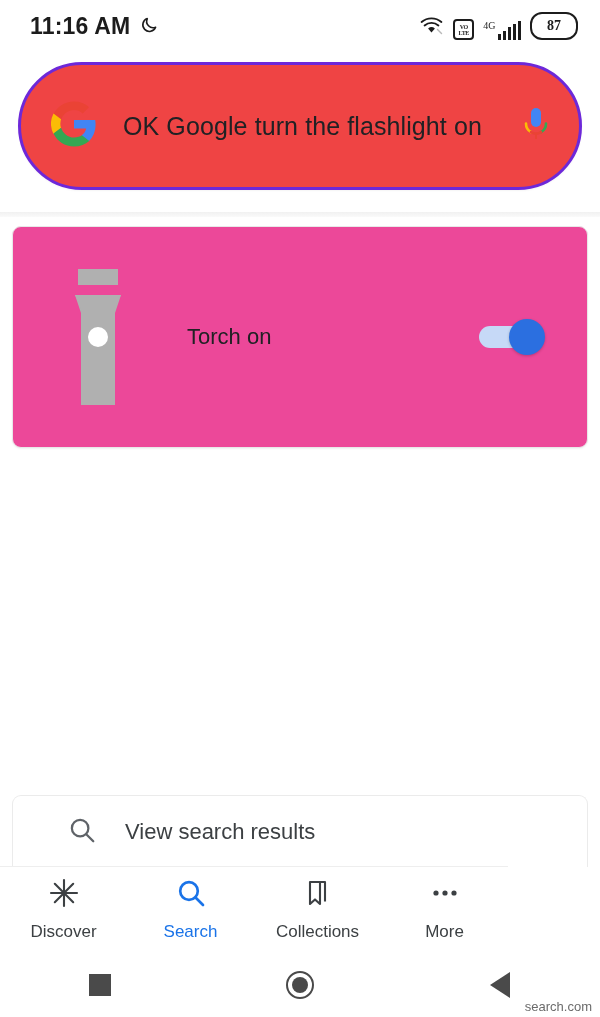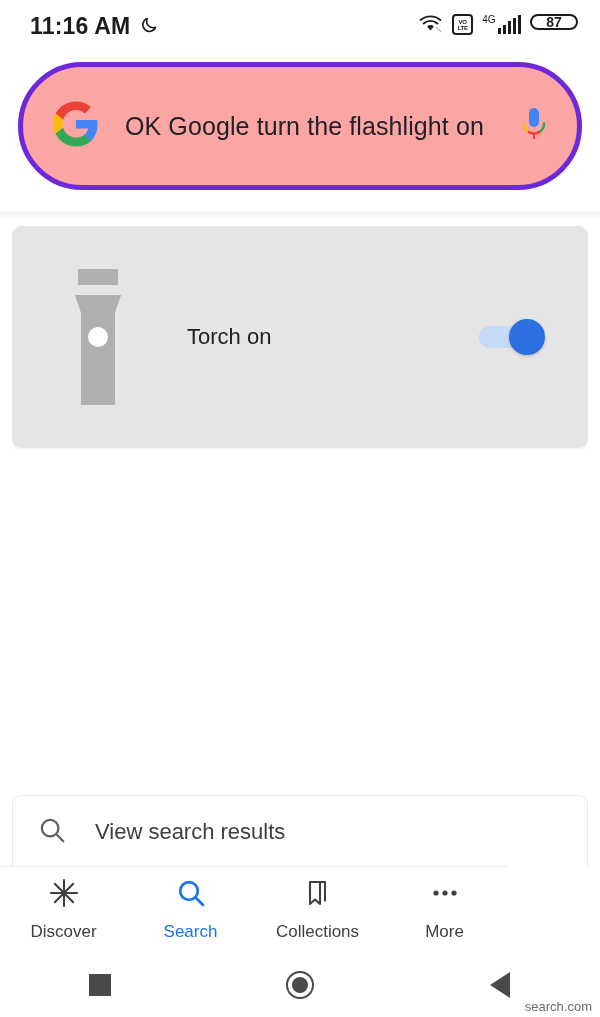--- a/index.html
+++ b/index.html
@@ -13,62 +13,62 @@
 
   
   .statusbar {
     position: absolute; top: 0; left: 0; width: 600px; height: 52px;
     display: flex; align-items: center; justify-content: space-between;
     padding: 0 22px 0 30px;
   }
   .status-left { display: flex; align-items: center; gap: 10px; }
   .clock { font-size: 23px; font-weight: bold; color: #1c1c1c; letter-spacing: .2px; }
   .moon-icon { display: block; }
-  .status-right { display: flex; align-items: flex-start; gap: 9px; }
+  .status-right { display: flex; align-items: flex-end; gap: 9px; font-family: Liberation Serif, serif; }
   .volte {
     width: 21px; height: 21px; border: 2px solid #1c1c1c; border-radius: 4px;
     display: flex; flex-direction: column; align-items: center; justify-content: center;
     line-height: 1;
   }
   .volte span { font-size: 6px; font-weight: bold; color: #1c1c1c; letter-spacing: -.3px; }
   .signal-wrap { display: flex; align-items: flex-end; gap: 2px; }
   .sig-label { font-size: 10px; color: #1c1c1c; margin-bottom: 9px; font-weight: 500; }
   .bars { display: flex; align-items: flex-end; gap: 1.5px; height: 19px; }
   .bars i { display: block; width: 3.5px; background: #1c1c1c; }
   .bars i:nth-child(1) { height: 6px; }
   .bars i:nth-child(2) { height: 9px; }
   .bars i:nth-child(3) { height: 13px; }
   .bars i:nth-child(4) { height: 16px; }
   .bars i:nth-child(5) { height: 19px; }
   .battery {
-    min-width: 48px; height: 16px; border: 2px solid #1c1c1c; border-radius: 12px;
+    min-width: 48px; height: 28px; border: 2px solid #1c1c1c; border-radius: 12px;
     display: flex; align-items: center; justify-content: center; padding: 0 12px;
   }
   .battery span { font-size: 14px; font-weight: bold; color: #1c1c1c; }
 
   
   .searchpill {
     position: absolute; top: 62px; left: 18px; width: 564px; height: 128px;
-    border: 5px solid #6d28d9; border-radius: 64px; background: #fca5a5;
+    border: 3px solid #6d28d9; border-radius: 64px; background: #ef4444;
     display: flex; align-items: center; padding: 0 26px 0 30px;
     box-shadow: 0 1px 2px rgba(0,0,0,.045);
   }
   .query {
     flex: 1; margin-left: 26px; margin-right: 14px;
     font-size: 25px; line-height: 1.28; color: #202124; letter-spacing: .1px;
   }
   .header-divider {
     position: absolute; top: 212px; left: 0; width: 600px; height: 5px;
     background: linear-gradient(to bottom, #f1f1f1, #fafafa);
   }
 
   
   .card {
     position: absolute; top: 226px; left: 12px; width: 576px; height: 222px;
-    background: #e5e5e5; border: 1px solid #e8e8e8; border-radius: 9px;
+    background: #ec4899; border: 1px solid #e8e8e8; border-radius: 9px;
     box-shadow: 0 1px 2px rgba(0,0,0,.06);
     display: flex; align-items: center;
   }
   .torch-icon { width: 170px; display: flex; justify-content: center; }
   .card-label { font-size: 22px; color: #202124; flex: 1; margin-left: 4px; }
   .toggle {
     position: relative; width: 66px; height: 36px; margin-right: 42px;
     display: flex; align-items: center;
   }
   .toggle-track {
@@ -79,21 +79,21 @@
     position: absolute; right: 0; top: 0; width: 36px; height: 36px;
     border-radius: 50%; background: #2b6fe0;
     box-shadow: 0 1px 3px rgba(0,0,0,.22);
   }
 
   
   .results-card {
     position: absolute; left: 12px; top: 795px; width: 576px; height: 72px;
     background: #fff; border: 1px solid #ebebeb; border-bottom: none;
     border-radius: 9px 9px 0 0;
-    display: flex; align-items: center; padding-left: 24px;
+    display: flex; align-items: center; padding-left: 54px;
   }
   .results-label { font-size: 22px; color: #3c4043; margin-left: 28px; }
 
   
   .bottomnav {
     position: absolute; left: 0; top: 866px; width: 508px; height: 86px;
     border-top: 1px solid #eeeeee; background: #fff;
     display: flex; align-items: center;
   }
   .navitem {

